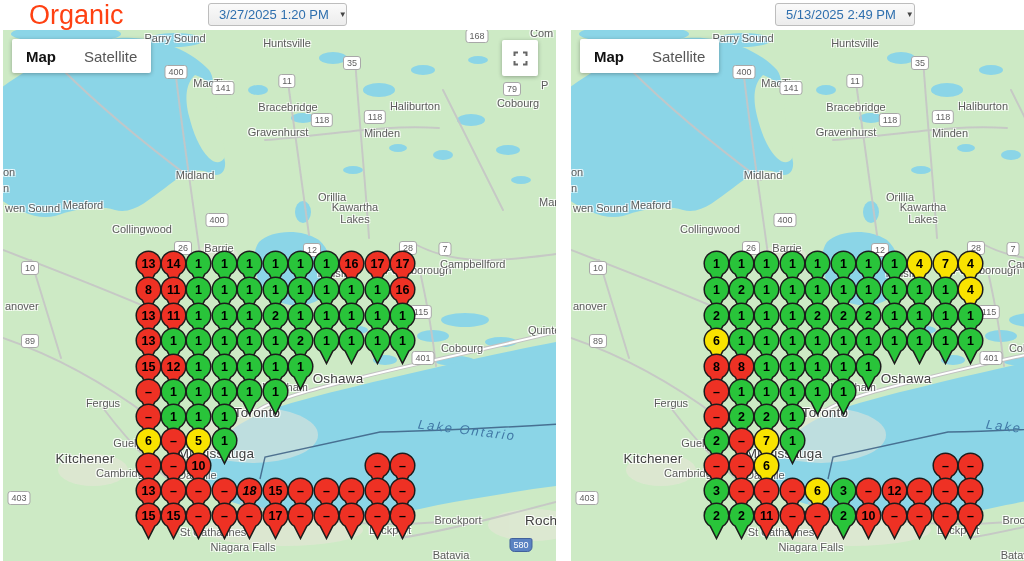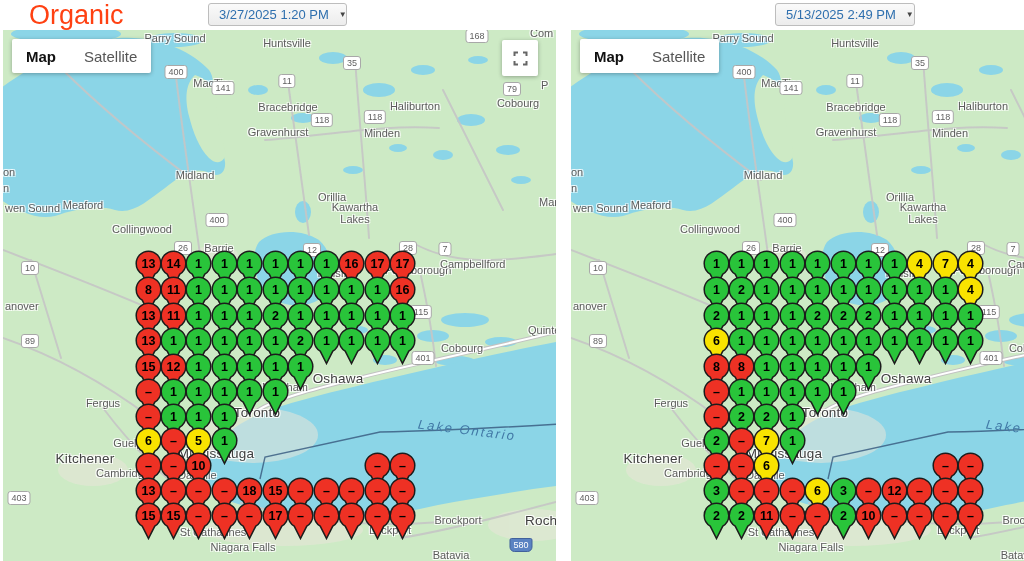--- a/index.html
+++ b/index.html
@@ -623,21 +623,21 @@
               <path d="M13.5,1.2 C6.7,1.2 1.2,6.7 1.2,13.5 C1.2,18 3.6,21.9 7.2,24.1 L13.5,36.5 L19.8,24.1 C23.4,21.9 25.8,18 25.8,13.5 C25.8,6.7 20.3,1.2 13.5,1.2 Z" fill="#ee3124" stroke="#1c1c1c" stroke-width="1.5"></path>
               <text x="13.5" y="18" text-anchor="middle" font-size="12.5" font-weight="bold" fill="#000" font-family="Liberation Sans, sans-serif">–</text>
             </svg>
           </div>
           <div class="pin" style="left: 207.85px; top: 447px;">
             <svg width="27" height="38" viewBox="0 0 27 38">
               <path d="M13.5,1.2 C6.7,1.2 1.2,6.7 1.2,13.5 C1.2,18 3.6,21.9 7.2,24.1 L13.5,36.5 L19.8,24.1 C23.4,21.9 25.8,18 25.8,13.5 C25.8,6.7 20.3,1.2 13.5,1.2 Z" fill="#ee3124" stroke="#1c1c1c" stroke-width="1.5"></path>
               <text x="13.5" y="18" text-anchor="middle" font-size="12.5" font-weight="bold" fill="#000" font-family="Liberation Sans, sans-serif">–</text>
             </svg>
           </div>
-          <div class="pin" style="left: 233.3px; top: 447px;">
+          <div class="pin" style="left: 233.3px; top: 447px; font-style: italic;">
             <svg width="27" height="38" viewBox="0 0 27 38">
               <path d="M13.5,1.2 C6.7,1.2 1.2,6.7 1.2,13.5 C1.2,18 3.6,21.9 7.2,24.1 L13.5,36.5 L19.8,24.1 C23.4,21.9 25.8,18 25.8,13.5 C25.8,6.7 20.3,1.2 13.5,1.2 Z" fill="#ee3124" stroke="#1c1c1c" stroke-width="1.5"></path>
               <text x="13.5" y="18" text-anchor="middle" font-size="12.5" font-weight="bold" fill="#000" font-family="Liberation Sans, sans-serif">18</text>
             </svg>
           </div>
           <div class="pin" style="left: 258.75px; top: 447px;">
             <svg width="27" height="38" viewBox="0 0 27 38">
               <path d="M13.5,1.2 C6.7,1.2 1.2,6.7 1.2,13.5 C1.2,18 3.6,21.9 7.2,24.1 L13.5,36.5 L19.8,24.1 C23.4,21.9 25.8,18 25.8,13.5 C25.8,6.7 20.3,1.2 13.5,1.2 Z" fill="#ee3124" stroke="#1c1c1c" stroke-width="1.5"></path>
               <text x="13.5" y="18" text-anchor="middle" font-size="12.5" font-weight="bold" fill="#000" font-family="Liberation Sans, sans-serif">15</text>
             </svg>

